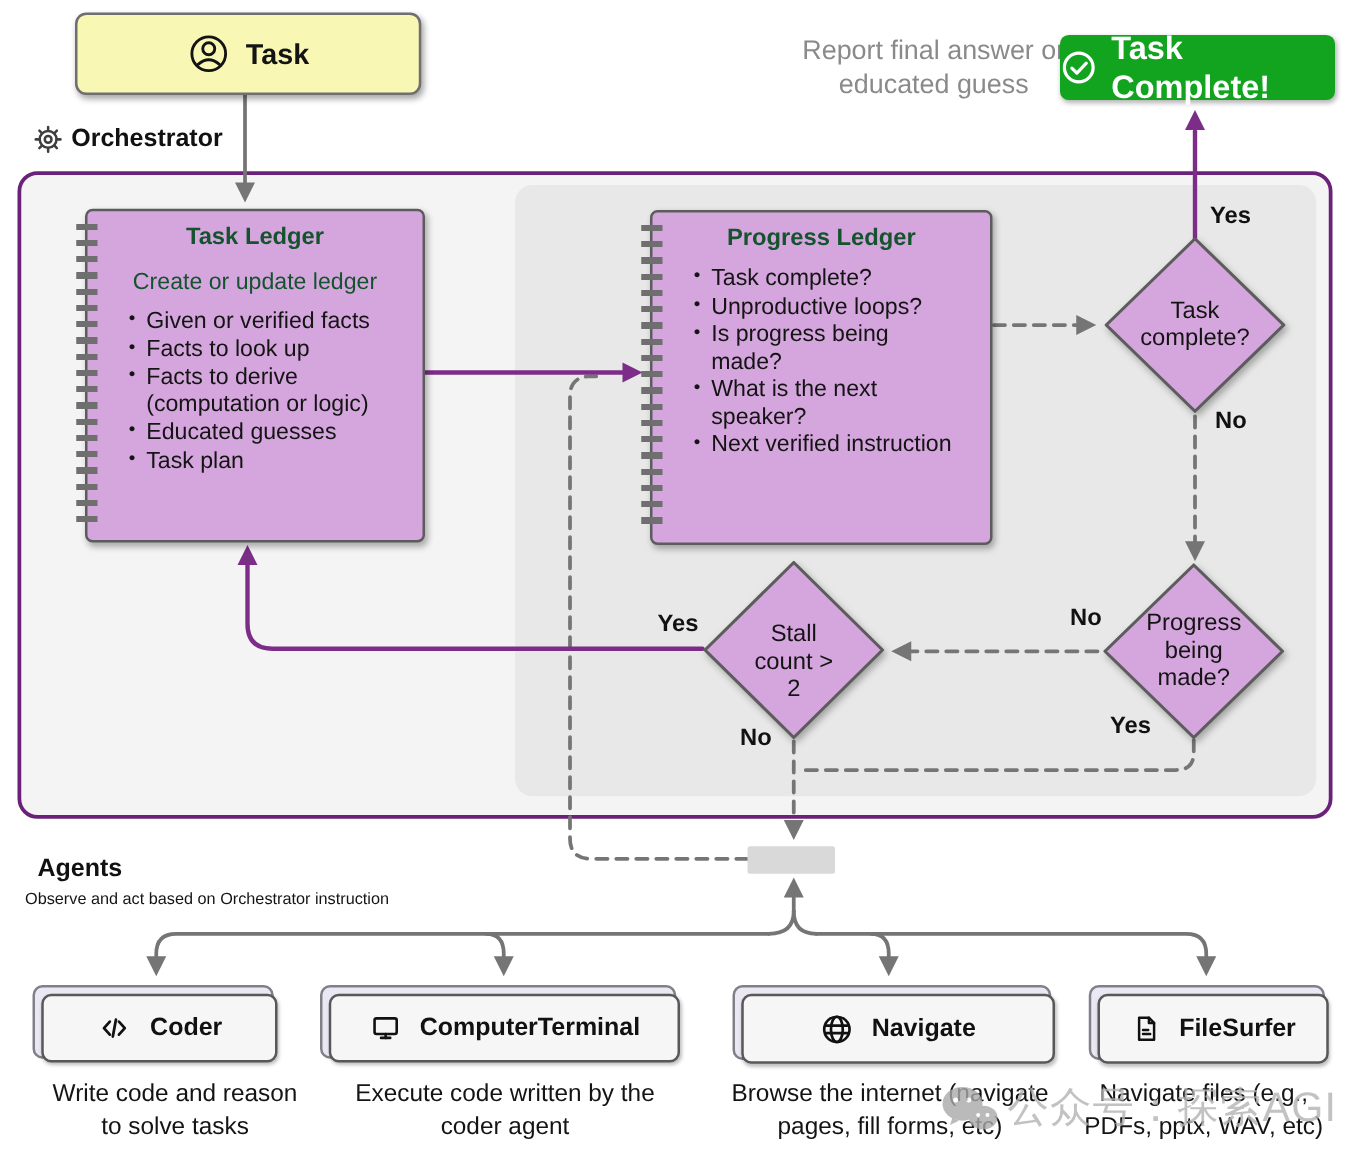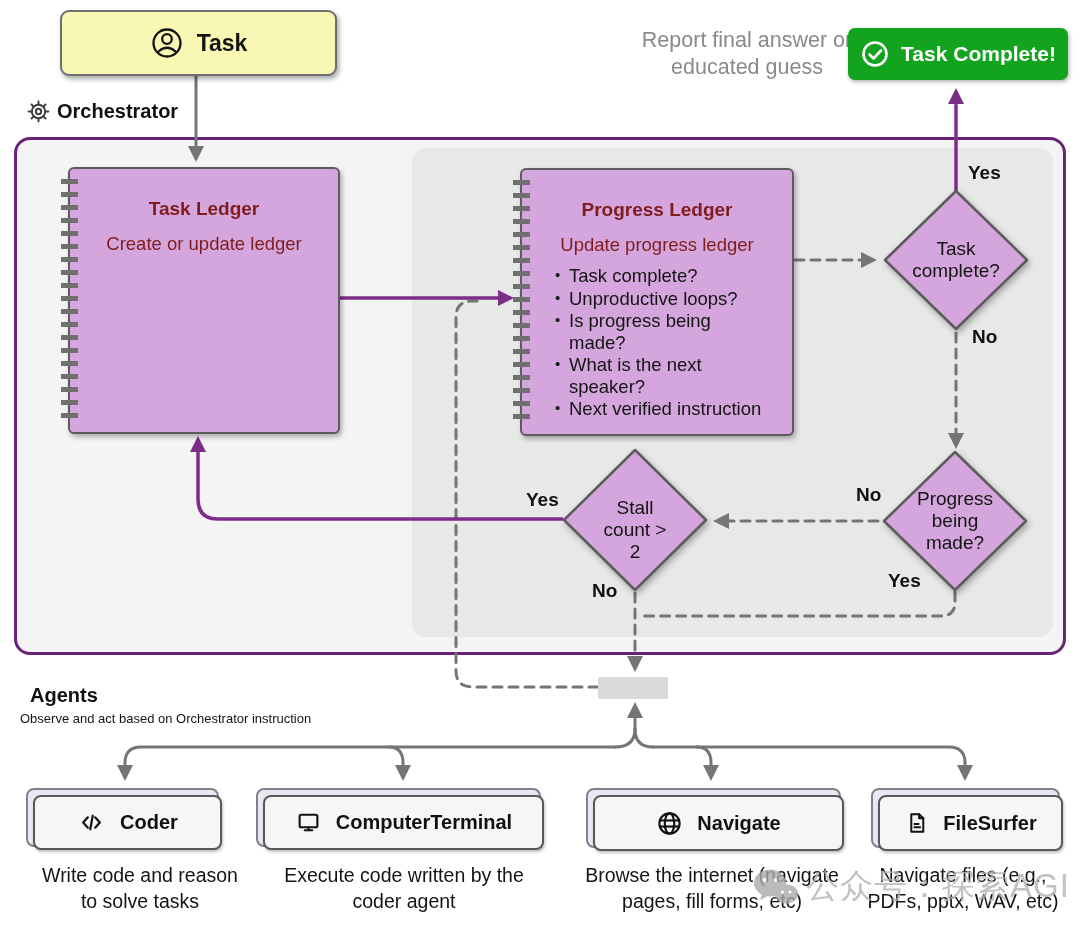--- a/index.html
+++ b/index.html
@@ -15,37 +15,37 @@
 
   .orch-label{left:27px;top:100px;display:flex;align-items:flex-start;gap:7px;z-index:4;}
   .orch-label span{font-size:20px;font-weight:bold;color:#111;}
 
   .report-text{left:617px;top:27px;width:260px;text-align:center;font-size:21.5px;
     line-height:27px;color:#8a8a8a;white-space:pre-line;z-index:4;}
 
   .green-box{left:848px;top:28px;width:220px;height:52px;background:#12a41e;
     border-radius:7px;display:flex;align-items:center;justify-content:center;gap:11px;
     box-shadow:1px 2px 4px rgba(0,0,0,.3);z-index:4;}
-  .green-box span{color:#fff;font-size:21px;font-weight:bold;}
+  .green-box span{color:#fff;font-size:26px;font-weight:bold;}
 
   
   .container{left:14px;top:137px;width:1046px;height:512px;background:#f5f4f5;
     border:3px solid #6b2179;border-radius:16px;z-index:1;}
   .inner-panel{left:412px;top:148px;width:641px;height:489px;background:#e9e8e9;
     border-radius:14px;z-index:1;}
 
   
   .ledger{background:#d5a6dd;border:2px solid #5c5c5c;border-radius:6px;
     box-shadow:2px 3px 5px rgba(0,0,0,.3);z-index:3;}
   .ledger-task{left:68px;top:167px;width:268px;height:263px;}
   .ledger-progress{left:520px;top:168px;width:270px;height:264px;}
   .binding{position:absolute;left:-9px;top:10px;width:17px;bottom:10px;
     background:repeating-linear-gradient(to bottom,#6f6f6f 0 5px,transparent 5px 13px);}
-  .ledger-title{text-align:center;font-weight:bold;font-size:19px;padding-top:29px;color:#7f1d1d;}
-  .ledger-sub{text-align:center;font-size:18.5px;margin-top:13px;color:#7f1d1d;}
+  .ledger-title{text-align:center;font-weight:bold;font-size:19px;padding-top:10px;color:#14532d;}
+  .ledger-sub{text-align:center;font-size:18.5px;margin-top:13px;color:#14532d;}
   .ledger ul{margin:9px 0 0 0;padding:0 6px 0 32px;list-style:none;}
   .ledger li{position:relative;padding-left:15px;font-size:18.5px;line-height:21.5px;
     white-space:pre-line;color:#141414;margin-bottom:1px;}
   .ledger li::before{content:"\2022";position:absolute;left:1px;top:-1px;font-size:15px;color:#141414;}
 
   
   .dlabel{z-index:4;text-align:center;font-size:19px;line-height:22px;color:#141414;white-space:pre-line;}
   .yn{z-index:4;font-size:19px;font-weight:bold;color:#111;}
 
   .connector-rect{left:598px;top:677px;width:70px;height:22px;background:#d9d9d9;
@@ -170,26 +170,33 @@
       <circle cx="15" cy="15" r="11.5" fill="none" stroke="#ffffff" stroke-width="2.6"></circle>
       <path d="M9.5,15.5 L13.5,19.5 L21,11.5" fill="none" stroke="#ffffff" stroke-width="2.6" stroke-linecap="round" stroke-linejoin="round"></path>
     </svg>
     <span>Task Complete!</span>
   </div>
 
   <div class="abs ledger ledger-task">
     <div class="binding"></div>
     <div class="ledger-title">Task Ledger</div>
     <div class="ledger-sub">Create or update ledger</div>
+    <ul>
+      <li>Given or verified facts</li>
+      <li>Facts to look up</li>
+      <li>Facts to derive
+(computation or logic)</li>
+      <li>Educated guesses</li>
+      <li>Task plan</li>
+    </ul>
   </div>
 
   <div class="abs ledger ledger-progress">
     <div class="binding"></div>
     <div class="ledger-title">Progress Ledger</div>
-    <div class="ledger-sub">Update progress ledger</div>
     <ul>
       <li>Task complete?</li>
       <li>Unproductive loops?</li>
       <li>Is progress being
 made?</li>
       <li>What is the next
 speaker?</li>
       <li>Next verified instruction</li>
     </ul>
   </div>

